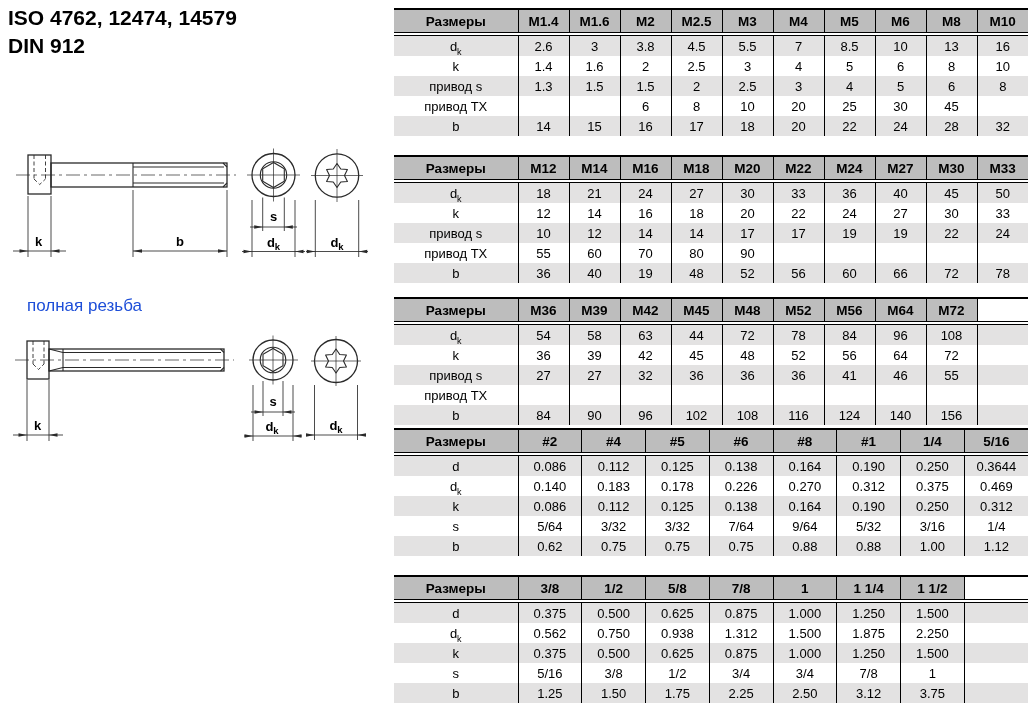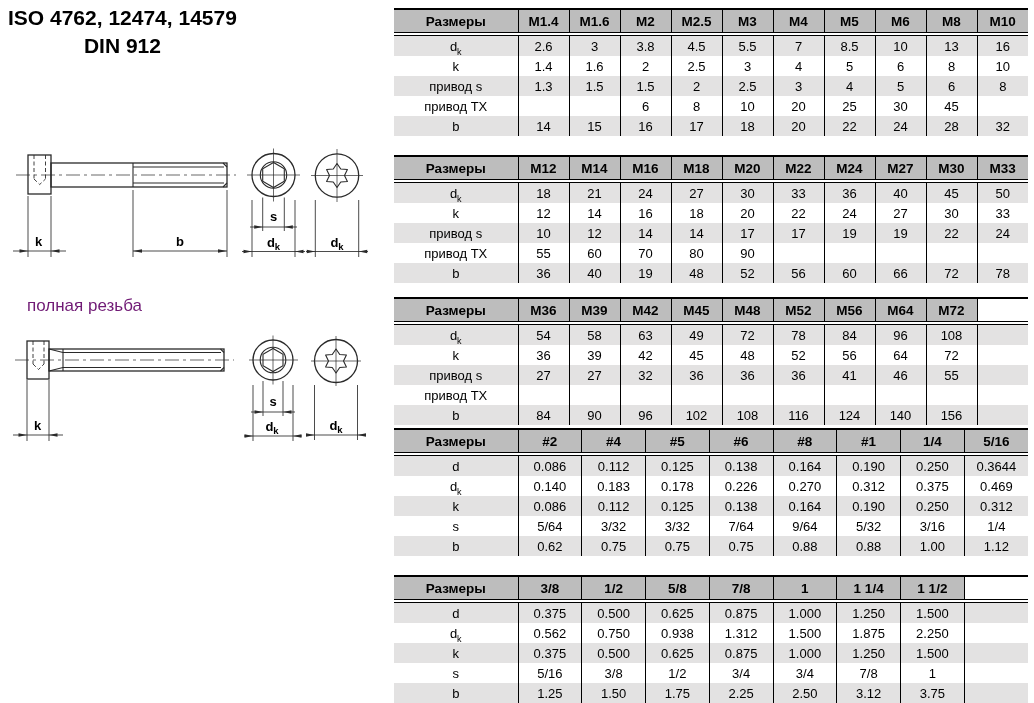--- a/index.html
+++ b/index.html
@@ -1,20 +1,20 @@
 <!DOCTYPE html>
 <html style="--header_bg: #bdbdbd; --row_shaded: #e3e2e2; --stroke: #2a2a2a;"><head>
 <meta charset="utf-8">
 <style>
   html,body{margin:0;padding:0;background:#fff;}
   .page{position:relative;width:1034px;height:703px;background:#fff;overflow:hidden;
         font-family:"Liberation Sans",sans-serif;color:#111;}
-  .title{position:absolute;left:8px;top:4px;font-size:21px;font-weight:bold;line-height:28px;color:#000;text-align:center;}
+  .title{position:absolute;left:8px;top:4px;font-size:21px;font-weight:bold;line-height:28px;color:#000;}
   .subtitle{position:absolute;left:8px;top:88px;font-size:17.5px;color:#000;}
-  .thread-label{position:absolute;left:27px;top:296px;font-size:17px;color:#701a75;}
+  .thread-label{position:absolute;left:27px;top:296px;font-size:17px;color:#1d4ed8;}
   .drw{position:absolute;left:0;width:392px;}
   .drw .outline{stroke:var(--stroke);stroke-width:1.3;fill:none;}
   .drw .inner{stroke:var(--stroke);stroke-width:1.1;fill:none;}
   .drw .thin{stroke:var(--stroke);stroke-width:0.7;fill:none;}
   .drw .dim{stroke:var(--stroke);stroke-width:0.85;fill:none;}
   .drw .dash{stroke:var(--stroke);stroke-width:0.9;fill:none;stroke-dasharray:4 2.5;}
   .drw .cl{stroke:var(--stroke);stroke-width:0.7;fill:none;stroke-dasharray:14 4 3 4;}
   .drw .ah{fill:var(--stroke);stroke:none;}
   .drw text{font-family:"Liberation Sans",sans-serif;font-weight:bold;font-size:13px;fill:#000;}
   .drw .subk{font-size:9.5px;}
@@ -406,21 +406,21 @@
             <th class="">M72</th>
             <th class="empty"></th>
           </tr>
         </thead>
         <tbody>
           <tr class="shaded">
             <td><span>d</span><sub>k</sub></td>
             <td>54</td>
             <td>58</td>
             <td>63</td>
-            <td>49</td>
+            <td>44</td>
             <td>72</td>
             <td>78</td>
             <td>84</td>
             <td>96</td>
             <td>108</td>
             <td></td>
           </tr>
           <tr class="plain">
             <td><span>k</span></td>
             <td>36</td>

